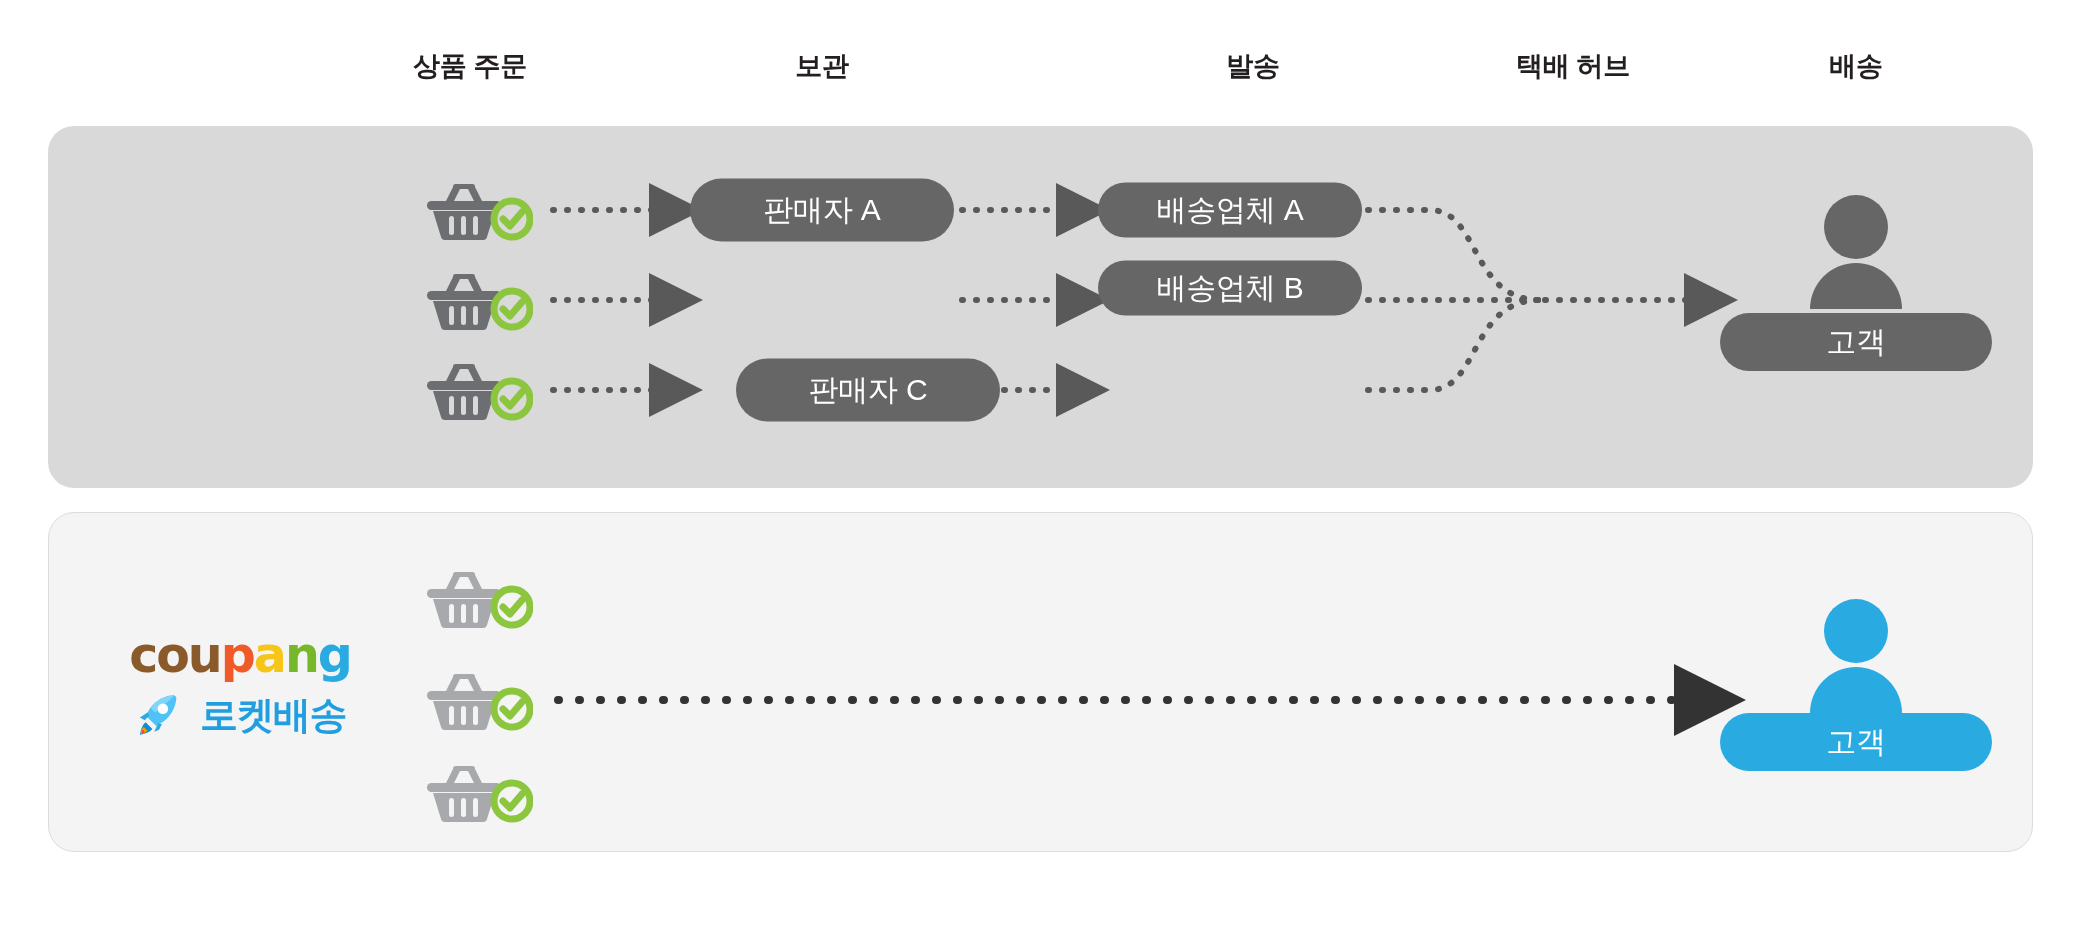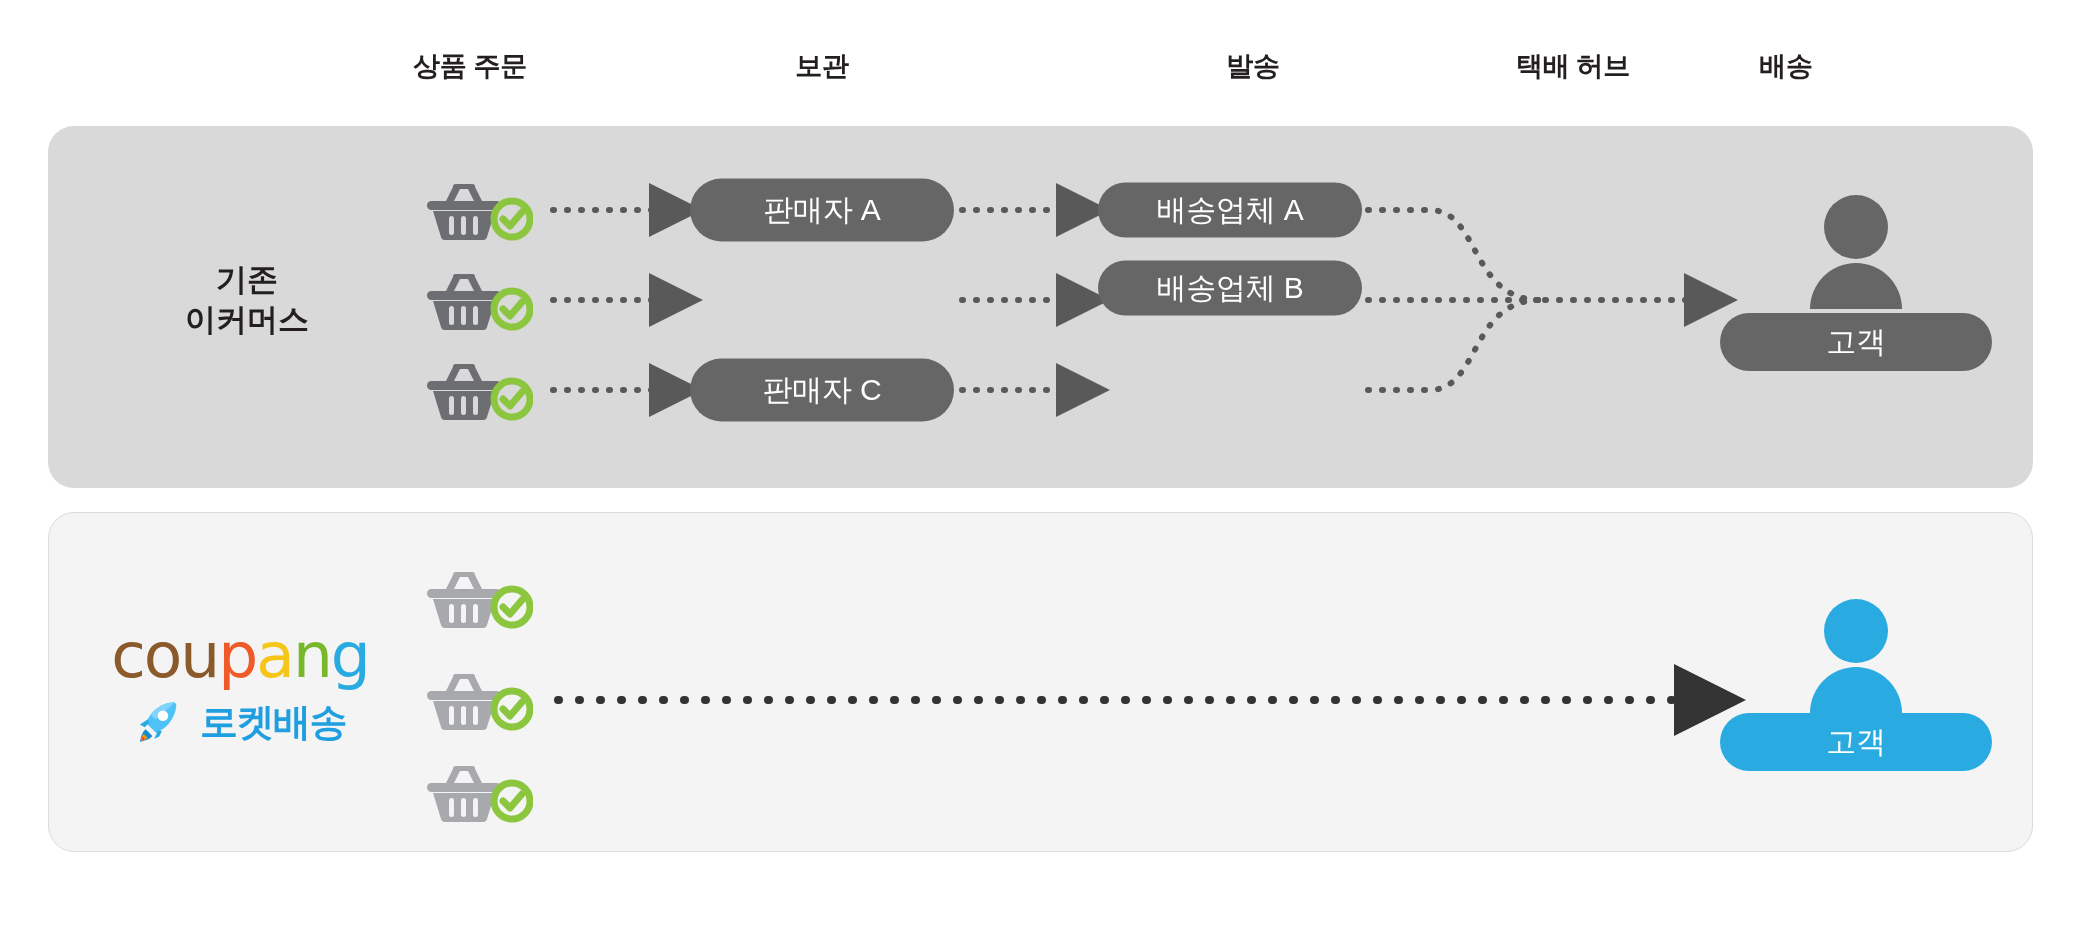--- a/index.html
+++ b/index.html
@@ -64,21 +64,21 @@
 
   
   .links{position:absolute;left:0;top:0;width:2084px;height:930px;pointer-events:none;}
 
   
   .logo-wrap{
     position:absolute;transform:translate(-50%,-50%);
     text-align:center;
   }
   .logo-coupang{
-    font-size:63px;font-weight:400;letter-spacing:-2px;
+    font-size:49px;font-weight:700;letter-spacing:-2px;
     line-height:1;display:block;white-space:nowrap;
     font-family:"DejaVu Sans","Liberation Sans",sans-serif;
   }
   .logo-rocket-row{
     display:flex;align-items:center;justify-content:center;
     gap:20px;margin-top:12px;
   }
   .logo-rocket-text{
     font-size:38px;font-weight:700;color:#1f9ee0;
     letter-spacing:-1.5px;line-height:1;white-space:nowrap;
@@ -87,21 +87,21 @@
 </style>
 </head>
 <body>
 
 <div class="stage">
 
   <div class="col-head" style="left:470px">상품 주문</div>
   <div class="col-head" style="left:822px">보관</div>
   <div class="col-head" style="left:1253px">발송</div>
   <div class="col-head" style="left:1573px">택배 허브</div>
-  <div class="col-head" style="left:1786px">배송</div>
+  <div class="col-head" style="left:1856px">배송</div>
 
   <div class="panel panel-legacy"></div>
 
   <div class="panel panel-coupang"></div>
 
   <svg class="links" viewBox="0 0 2084 930">
     <defs>
       <marker id="arrowGray" markerWidth="9" markerHeight="9" refX="1" refY="4.5" orient="auto" markerUnits="strokeWidth">
         <path d="M0,0 L9,4.5 L0,9 z" fill="#595959"></path>
       </marker>
@@ -126,22 +126,20 @@
       <path d="M1368,210 L1430,210 C1480,210 1470,300 1540,300"></path>
       <path d="M1368,300 L1540,300"></path>
       <path d="M1368,390 L1430,390 C1480,390 1470,300 1540,300"></path>
     </g>
 
     <line x1="1545" y1="300" x2="1690" y2="300" stroke="#595959" stroke-width="6" stroke-dasharray="1 13" stroke-linecap="round" marker-end="url(#arrowGray)"></line>
 
     <line x1="558" y1="700" x2="1682" y2="700" stroke="#333333" stroke-width="8" stroke-dasharray="1 20" stroke-linecap="round" marker-end="url(#arrowDark)"></line>
   </svg>
 
-  <div class="side-label" style="left:247px;top:300px">기존
-이커머스</div>
 
   <div class="basket-group" style="left:478px;top:210px">
     <svg viewBox="0 0 110 62">
         <g fill="#6d6e71">
           <path d="M30 8 L38 8 L30 24 L22 24 Z"></path>
           <path d="M52 8 L44 8 L52 24 L60 24 Z"></path>
           <rect x="30" y="5" width="22" height="5" rx="2.5"></rect>
           <rect x="4" y="22" width="74" height="9" rx="4.5"></rect>
           <path d="M10 32 L72 32 L64 58 A4 4 0 0 1 60 61 L22 61 A4 4 0 0 1 18 58 Z"></path>
         </g>
@@ -191,21 +189,21 @@
           <rect x="50" y="37" width="5" height="19" rx="2.5"></rect>
         </g>
         <g>
           <circle cx="89" cy="40" r="18" fill="none" stroke="#8cc63e" stroke-width="7"></circle>
           <path d="M80 40 L87 47 L99 33" fill="none" stroke="#8cc63e" stroke-width="7" stroke-linecap="round" stroke-linejoin="round"></path>
         </g>
       </svg>
   </div>
 
   <div class="pill pill-seller" style="left:822px;top:210px">판매자 A</div>
-  <div class="pill pill-seller" style="left:822px;top:390px">판매자 C</div>
+  <div class="pill pill-seller" style="left:868px;top:390px">판매자 C</div>
 
   <div class="pill pill-carrier" style="left:1230px;top:210px">배송업체 A</div>
   <div class="pill pill-carrier" style="left:1230px;top:288px">배송업체 B</div>
 
   <div class="person" style="left:1856px;top:250px">
     <svg width="110" height="118" viewBox="0 0 110 118">
       <circle cx="55" cy="36" r="32" fill="#666666"></circle>
       <path d="M9 118 A46 46 0 0 1 101 118 Z" fill="#666666"></path>
     </svg>
   </div>

